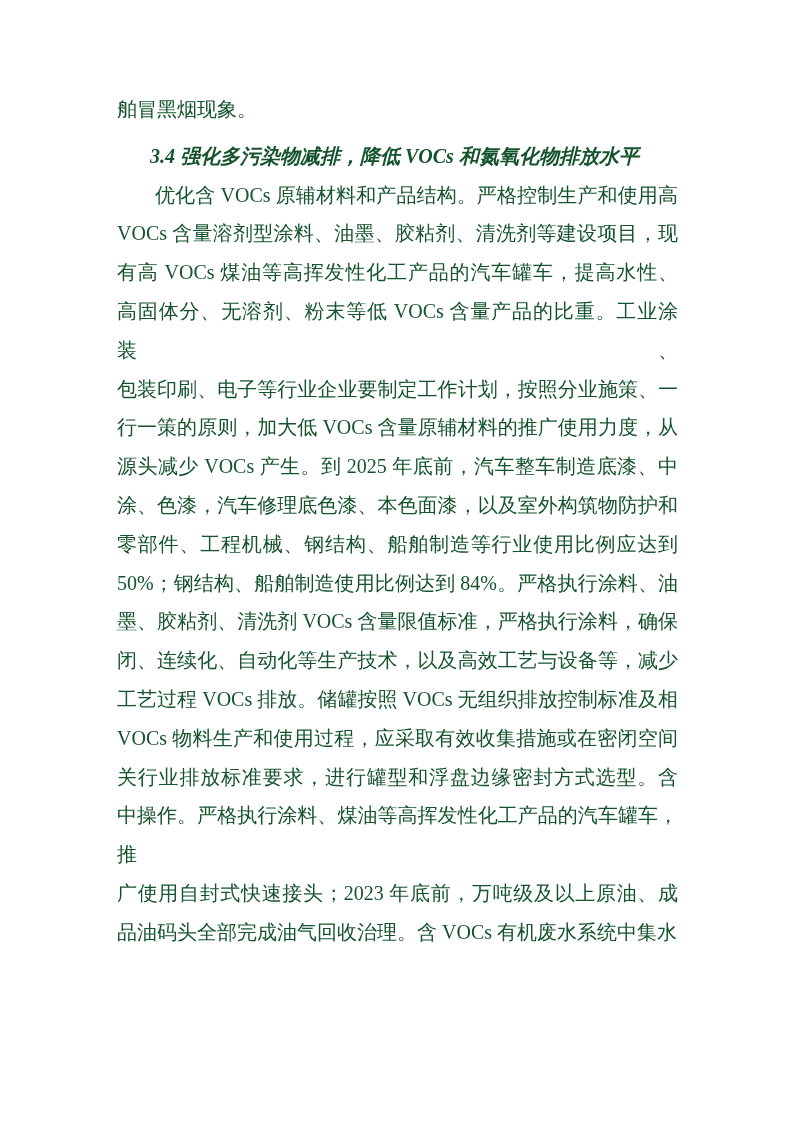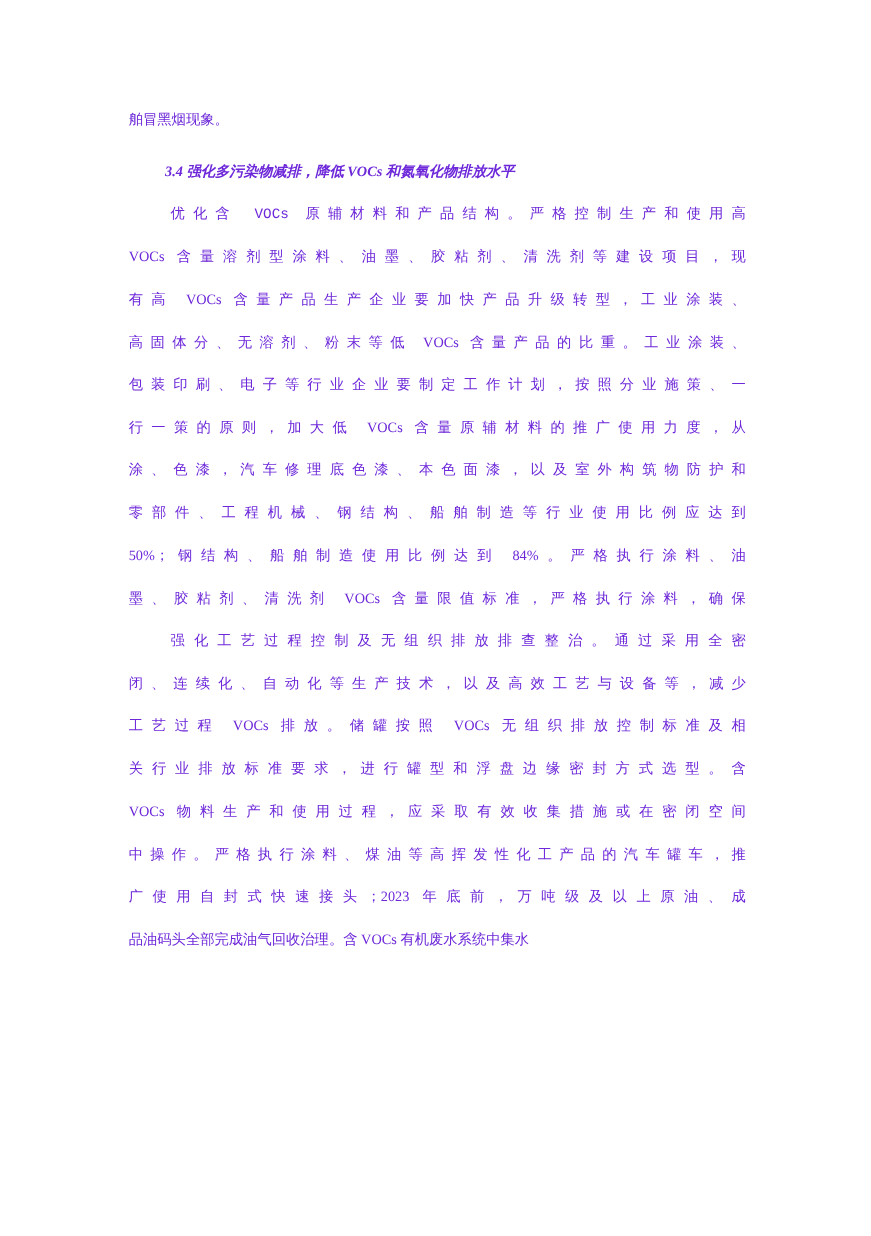--- a/index.html
+++ b/index.html
@@ -16,73 +16,72 @@
     font-family: "Liberation Serif", "DejaVu Serif", serif;
     color: #1c1c1c;
   }
   .content {
     position: absolute;
     left: 117px;
     top: 90px;
     width: 561px;
   }
   .line, .intro-line, .heading {
-    font-size: 13px;
+    font-size: 20px;
     line-height: 38.8px;
     white-space: normal;
-    color: #6d28d9;
+    color: #14532d;
   }
   .intro-line {
     text-align: left;
   }
   .heading {
     font-weight: bold;
     padding-left: 33px;
     text-align: left;
   }
   .heading.first-heading {
     margin-top: 8px;
     font-style: italic;
   }
   .para .line {
     text-align: justify;
     text-align-last: justify;
     text-justify: inter-character;
   }
   .para .line.first {
     padding-left: 38px;
-    font-family: Liberation Mono, monospace;
   }
   .para .line.last {
     text-align-last: left;
   }
 </style>
 </head>
 <body>
 
 <div class="page">
   <div class="content">
     <div class="intro-line">舶冒黑烟现象。</div>
     <div class="heading first-heading">3.4 强化多污染物减排，降低 VOCs 和氮氧化物排放水平</div>
     <div class="para">
         <div class="line first">优化含 VOCs 原辅材料和产品结构。严格控制生产和使用高</div>
         <div class="line">VOCs 含量溶剂型涂料、油墨、胶粘剂、清洗剂等建设项目，现</div>
-        <div class="line">有高 VOCs 含量产品生产企业要加快产品升级转型，工业涂装、</div>
+        <div class="line">有高 VOCs 煤油等高挥发性化工产品的汽车罐车，提高水性、</div>
         <div class="line">高固体分、无溶剂、粉末等低 VOCs 含量产品的比重。工业涂装、</div>
         <div class="line">包装印刷、电子等行业企业要制定工作计划，按照分业施策、一</div>
         <div class="line">行一策的原则，加大低 VOCs 含量原辅材料的推广使用力度，从</div>
+        <div class="line">源头减少 VOCs 产生。到 2025 年底前，汽车整车制造底漆、中</div>
         <div class="line">涂、色漆，汽车修理底色漆、本色面漆，以及室外构筑物防护和</div>
         <div class="line">零部件、工程机械、钢结构、船舶制造等行业使用比例应达到</div>
         <div class="line">50%；钢结构、船舶制造使用比例达到 84%。严格执行涂料、油</div>
         <div class="line">墨、胶粘剂、清洗剂 VOCs 含量限值标准，严格执行涂料，确保</div>
       </div>
     <div class="para">
-        <div class="line first">强化工艺过程控制及无组织排放排查整治。通过采用全密</div>
         <div class="line">闭、连续化、自动化等生产技术，以及高效工艺与设备等，减少</div>
         <div class="line">工艺过程 VOCs 排放。储罐按照 VOCs 无组织排放控制标准及相</div>
+        <div class="line">VOCs 物料生产和使用过程，应采取有效收集措施或在密闭空间</div>
         <div class="line">关行业排放标准要求，进行罐型和浮盘边缘密封方式选型。含</div>
-        <div class="line">VOCs 物料生产和使用过程，应采取有效收集措施或在密闭空间</div>
         <div class="line">中操作。严格执行涂料、煤油等高挥发性化工产品的汽车罐车，推</div>
         <div class="line">广使用自封式快速接头；2023 年底前，万吨级及以上原油、成</div>
         <div class="line last">品油码头全部完成油气回收治理。含 VOCs 有机废水系统中集水</div>
       </div>
   </div>
 </div>
 
 </body></html>

